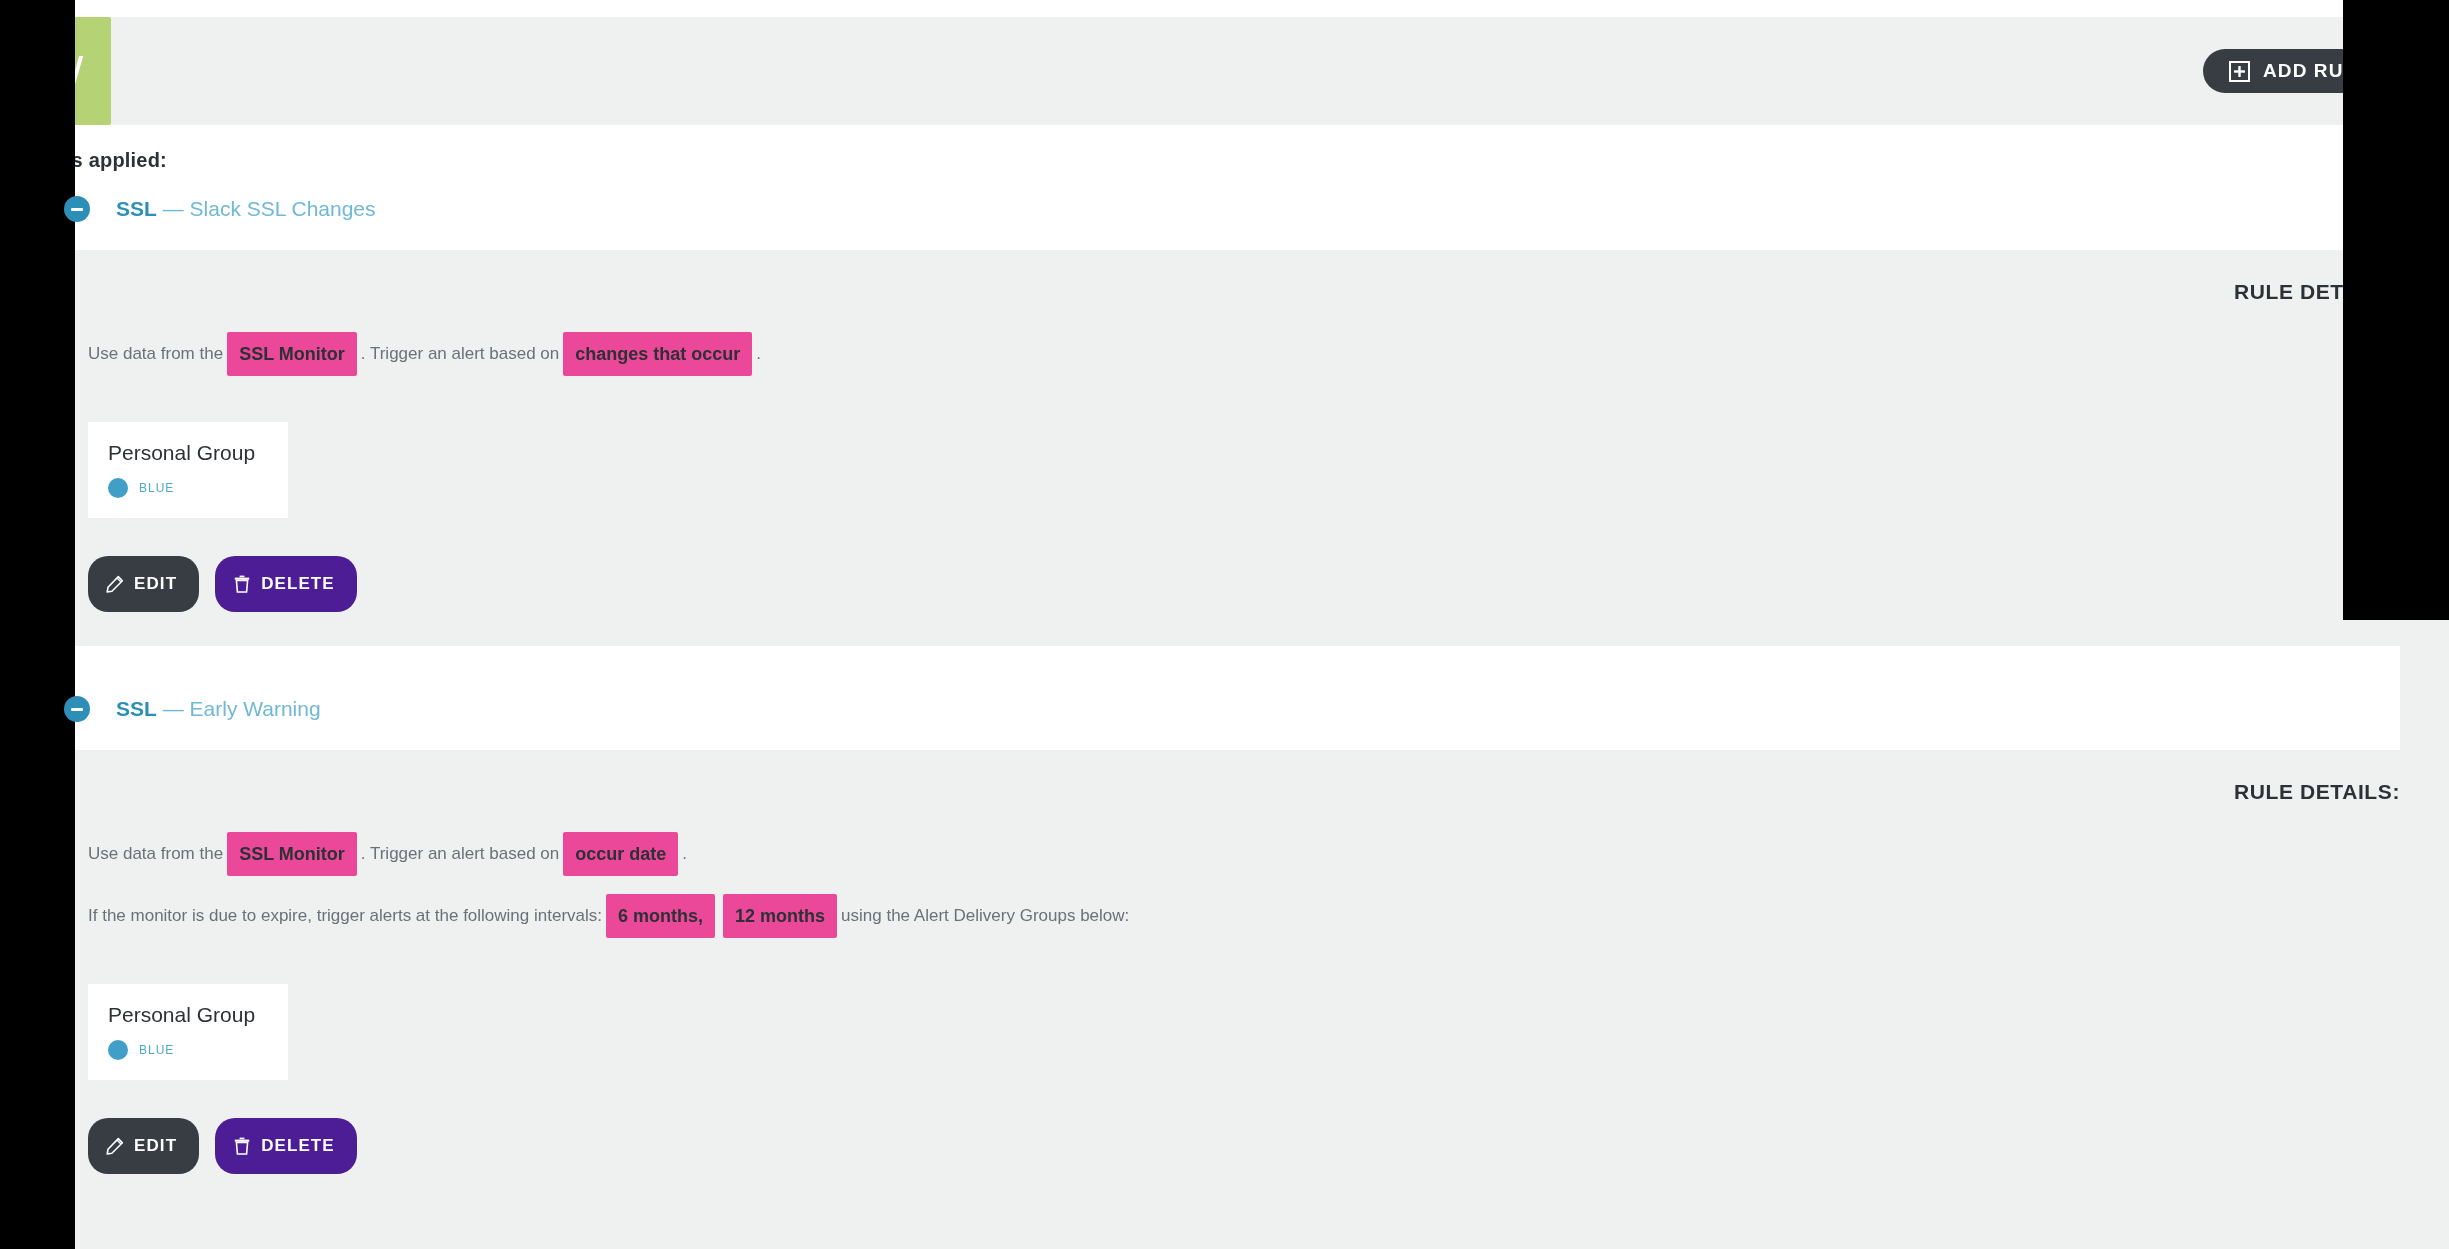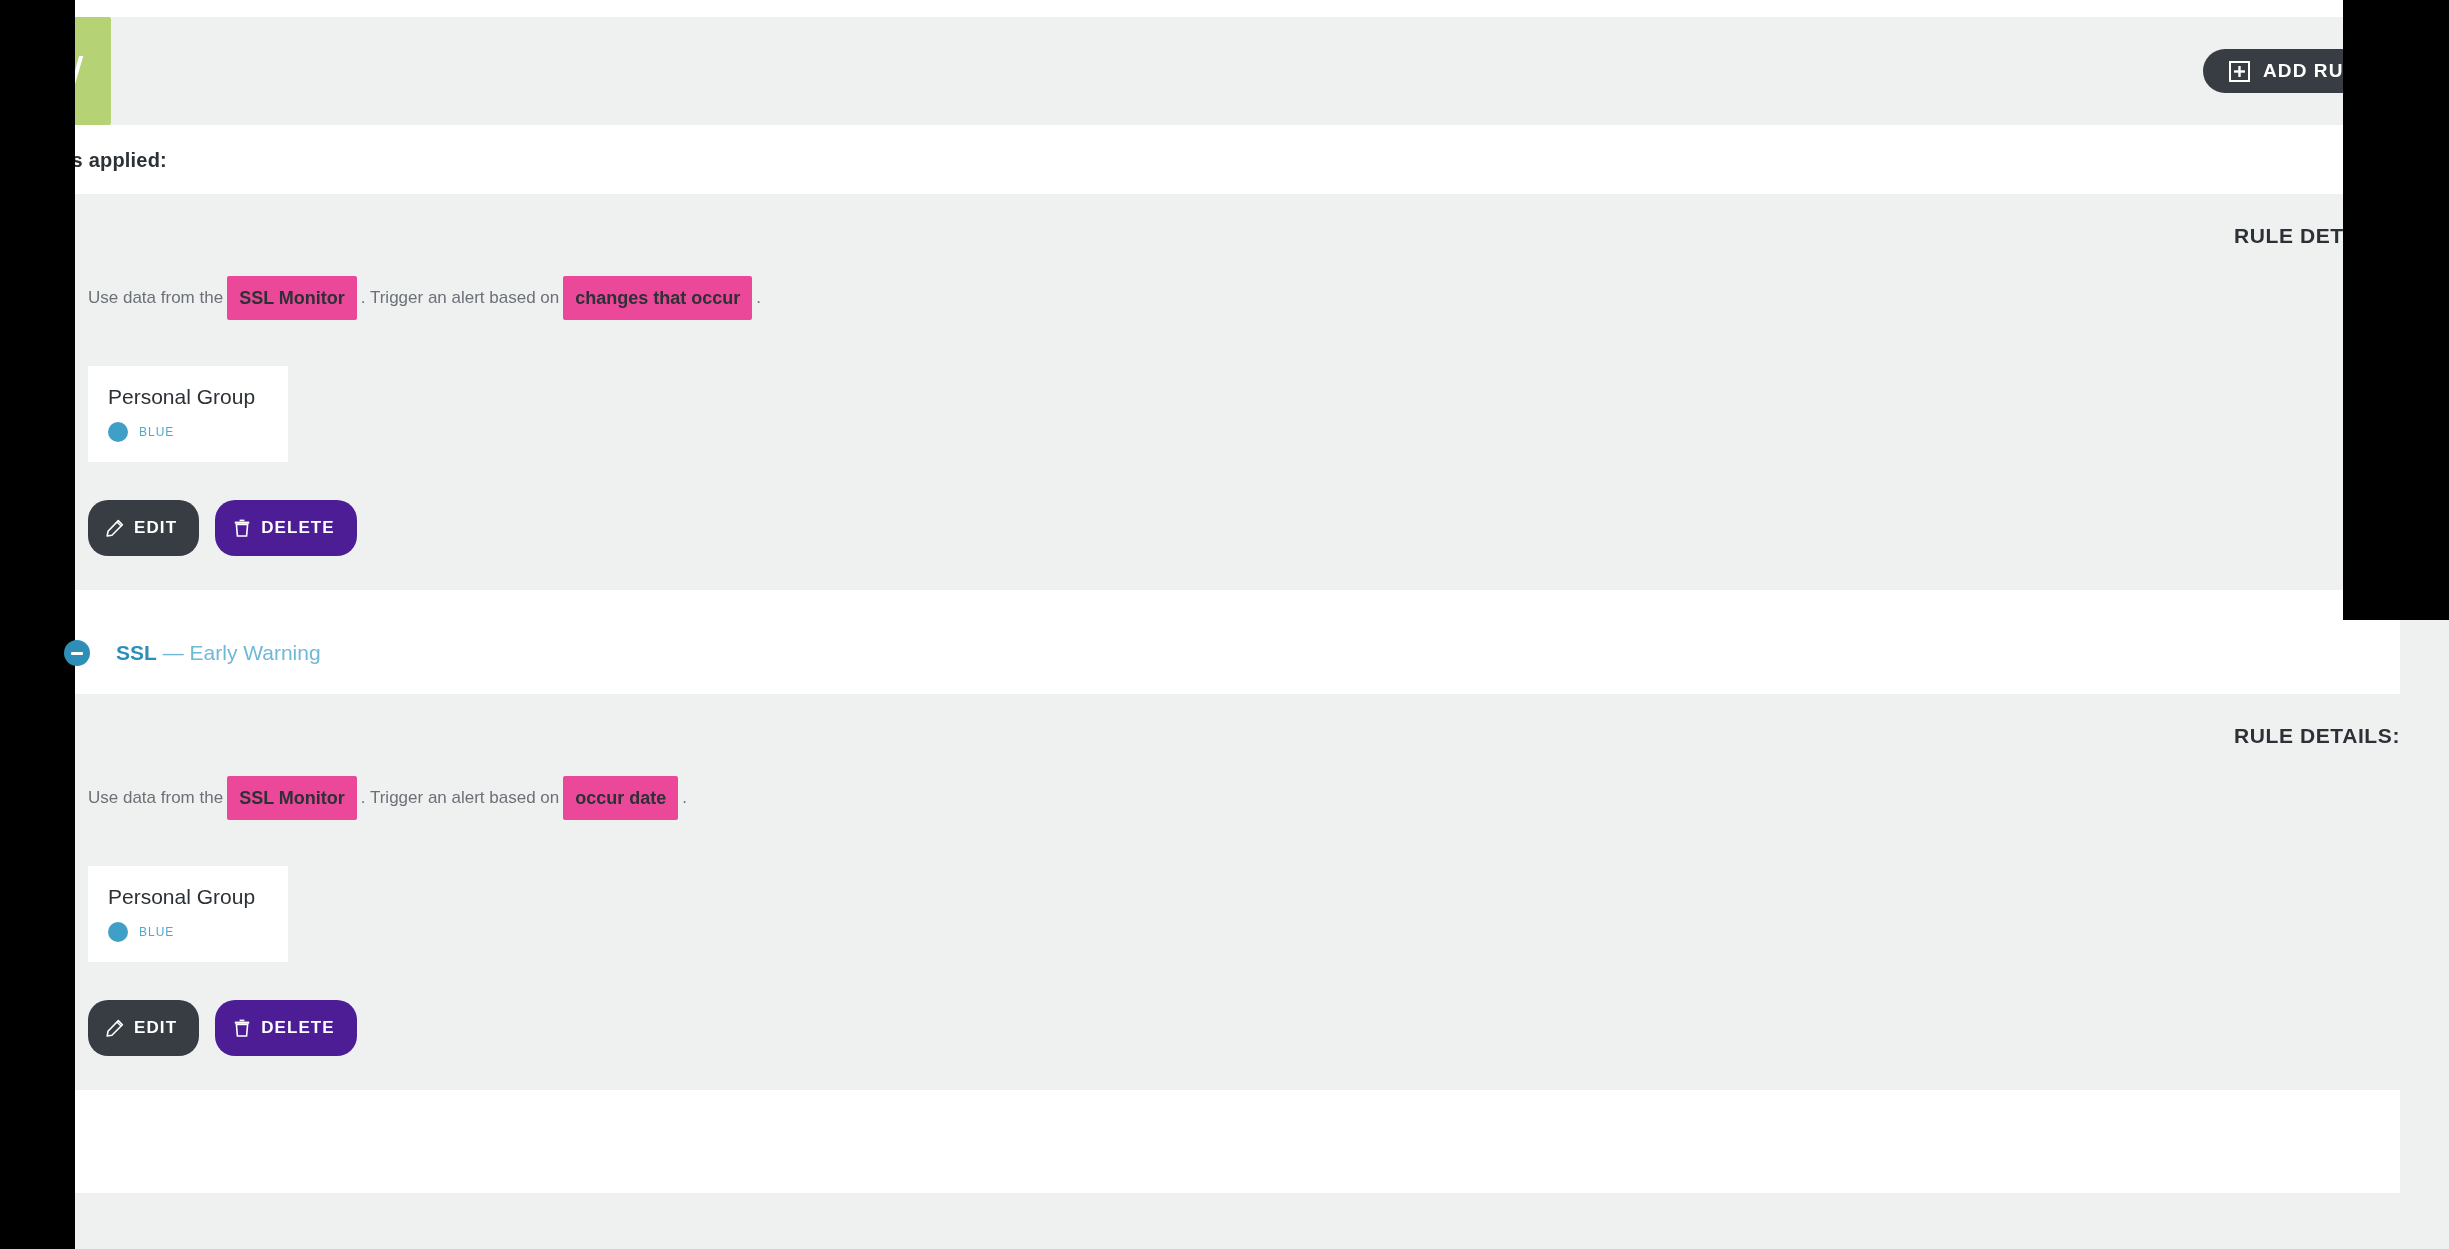--- a/index.html
+++ b/index.html
@@ -319,20 +319,31 @@
 
     <div class="content">
 
       <div class="rules-applied">4 rules applied:</div>
 
       <div class="tree-rail"></div>
 
       <div class="rule-list">
 
         <div class="rule-block">
+          <div class="rule-head">
+            <div class="tree-connector"></div>
+            <div class="toggle-icon">
+              <span class="bar-h"></span>
+            </div>
+            <div class="rule-title">
+              <span class="rt-type">SSL</span>
+              <span class="rt-sep">—</span>
+              <span class="rt-name">Slack SSL Changes</span>
+            </div>
+          </div>
 
           <div class="rule-details">
             <div class="details-heading">RULE DETAILS:</div>
 
             <div class="details-line">
               <span class="txt">Use data from the</span>
               <span class="token">SSL Monitor</span>
               <span class="txt">. Trigger an alert based on</span>
               <span class="token">changes that occur</span>
               <span class="txt">.</span>
@@ -391,20 +402,26 @@
             <div class="details-heading">RULE DETAILS:</div>
 
             <div class="details-line">
               <span class="txt">Use data from the</span>
               <span class="token">SSL Monitor</span>
               <span class="txt">. Trigger an alert based on</span>
               <span class="token">occur date</span>
               <span class="txt">.</span>
             </div>
 
+            <div class="details-line">
+              <span class="txt">If the monitor is due to expire, trigger alerts at the following intervals:</span>
+              <span class="token">6 months,</span>
+              <span class="token">12 months</span>
+              <span class="txt">using the Alert Delivery Groups below:</span>
+            </div>
 
             <div class="group-card">
               <div class="group-name">Personal Group</div>
               <div class="group-color-row">
                 <span class="color-dot"></span>
                 <span class="color-label">BLUE</span>
               </div>
             </div>
 
             <div class="btn-row">

